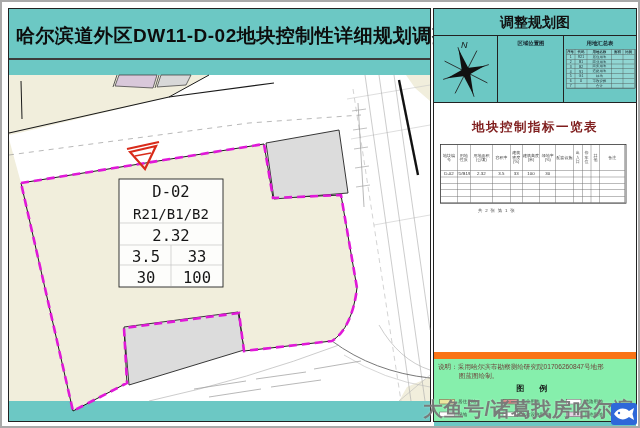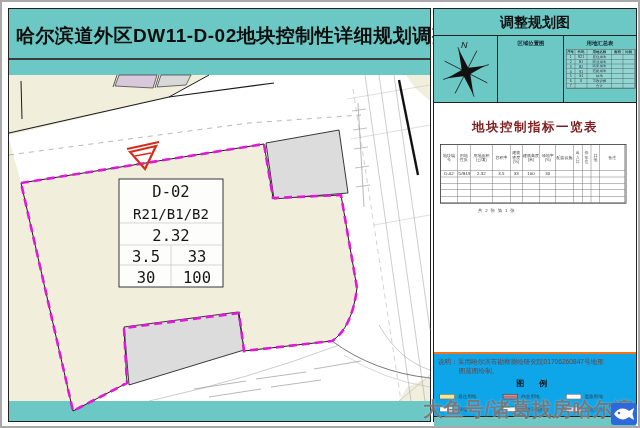--- a/index.html
+++ b/index.html
@@ -41,21 +41,21 @@
   .it-scale{transform:scale(.4);transform-origin:0 0;}
   .it-table{display:grid;grid-template-columns:42px 32px 56px 44px 30px 44px 40px 44px 22px 22px 22px 62px;
             border:2px solid #333;background:#fff;width:462px;}
   .it-cell{box-sizing:border-box;border-right:1px solid #555;border-bottom:1px solid #555;
            display:flex;align-items:center;justify-content:center;text-align:center;
            line-height:1.1;padding:1px;overflow:hidden;color:#333;}
   .it-head{height:64px;font-size:10px;color:#444;}
   .it-data{height:17px;font-size:11px;}
   .it-empty{height:16px;}
   .it-note{margin:9px 0 0 95px;font-size:11px;color:#444;letter-spacing:2px;}
-  .rp-notes{height:62px;border-top:2px solid #f97316;background:#0ea5e9;overflow:visible;}
+  .rp-notes{height:62px;border-top:7px solid #f97316;background:#86efac;overflow:visible;}
   .note-scale{width:505px;transform:scale(.4);transform-origin:0 0;}
   .note-line1{padding:8px 0 0 10px;font-size:16.5px;color:#6d4038;white-space:nowrap;}
   .note-line2{padding:1px 0 0 62px;font-size:16.5px;color:#6d4038;}
   .lg-title{margin-top:7px;text-align:center;font-size:20px;font-weight:bold;letter-spacing:16px;color:#111;}
   .lg-grid{display:grid;grid-template-columns:158px 158px 158px;margin:12px 0 0 14px;row-gap:17px;}
   .lg-item{display:flex;align-items:center;gap:8px;}
   .lg-swatch{width:38px;height:13px;border:1.5px solid #222;box-sizing:border-box;flex:0 0 auto;}
   .lg-label{font-size:11.5px;color:#3a3a3a;white-space:nowrap;}
   .rp-footer{height:25px;background:#6cc8c4;border-top:1px solid #222;position:relative;overflow:hidden;}
   .rp-footer-text{position:absolute;left:8px;top:9px;font-size:16px;color:#1c1c1c;white-space:nowrap;

